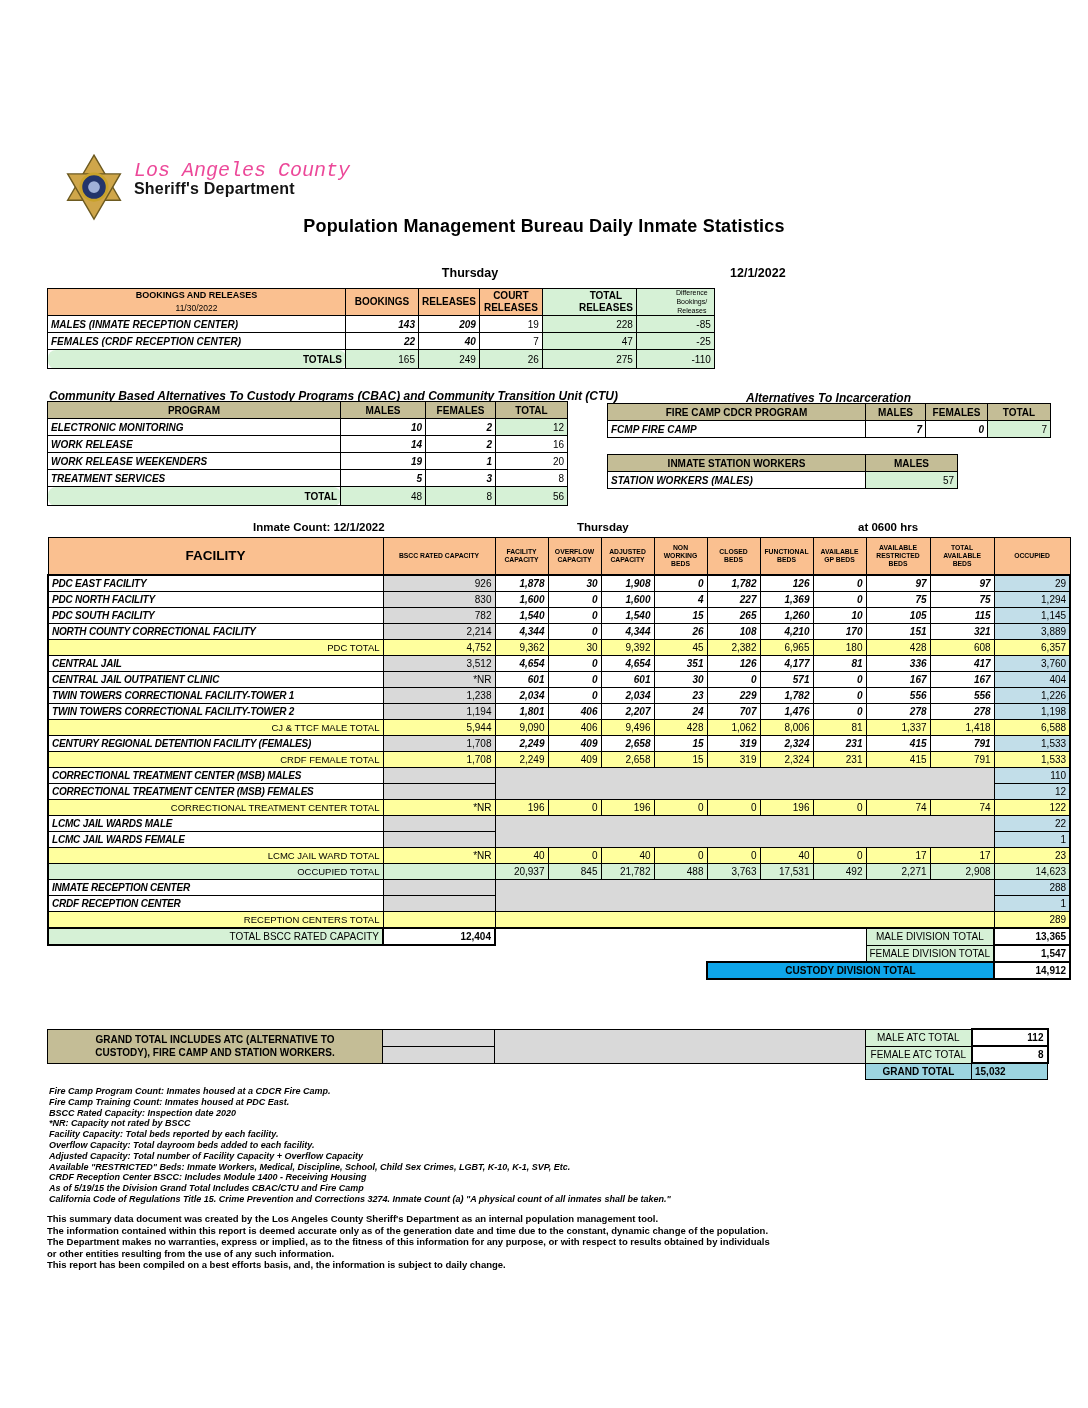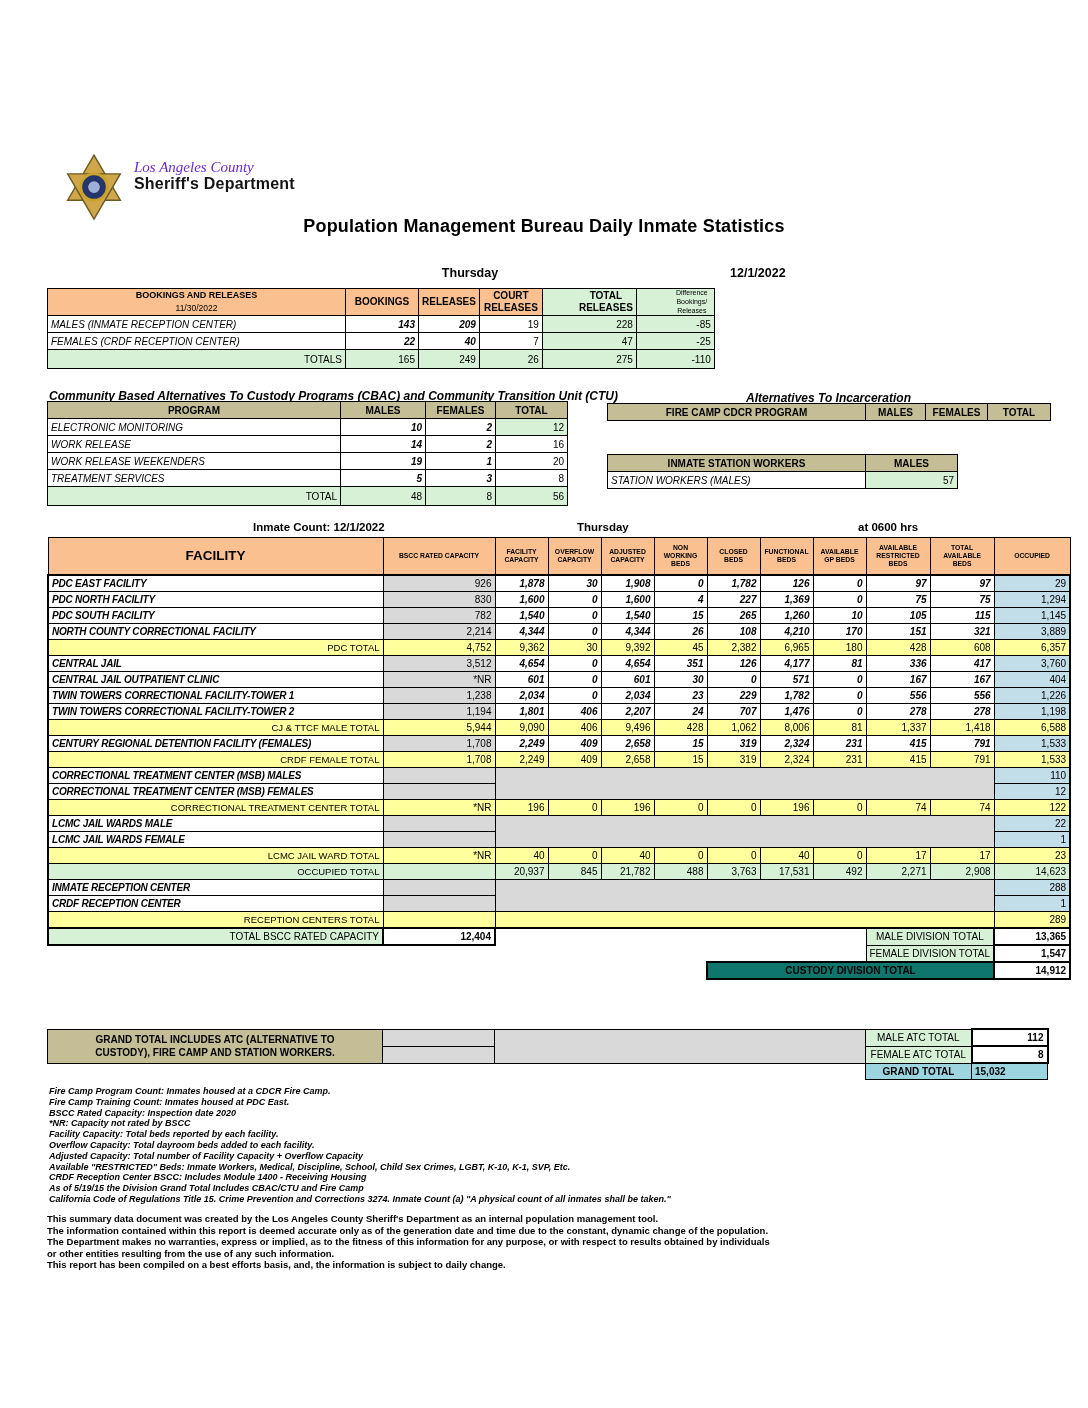--- a/index.html
+++ b/index.html
@@ -4,38 +4,38 @@
 <style>
   html,body{margin:0;padding:0;background:#888;}
   .page{position:relative;width:1088px;height:1408px;background:#ffffff;margin:0 auto;
         font-family:"Liberation Sans",sans-serif;color:#000;overflow:hidden;}
   table{border-collapse:collapse;table-layout:fixed;}
   td{padding:0 3px;overflow:hidden;white-space:nowrap;vertical-align:middle;}
 
   
   .logo{position:absolute;left:62px;top:152px;display:flex;align-items:flex-start;}
   .logo-text{margin-left:8px;margin-top:8px;line-height:1.05;}
-  .logo-line1{font-family:Liberation Serif, serif;font-style:italic;font-size:15px;color:#6d28d9;}
+  .logo-line1{font-family:Liberation Mono, monospace;font-style:italic;font-size:20px;color:#ec4899;}
   .logo-line2{font-weight:bold;font-size:16px;color:#141414;letter-spacing:.2px;}
   .doc-title{position:absolute;left:0;top:216px;width:100%;text-align:center;
              font-size:18px;font-weight:bold;letter-spacing:.2px;}
   .dayline{position:absolute;top:266px;left:0;width:100%;font-weight:bold;font-size:12.5px;}
   .dayline .day{position:absolute;left:350px;width:240px;text-align:center;}
   .dayline .date{position:absolute;left:693px;margin-left:37px;}
 
   
   .tbl td{border:1px solid #000;font-size:10px;height:16px;}
   .hdr-tan{background:#c4bd96;font-weight:bold;font-size:9.5px;text-align:center;height:19px;}
-  .lbl-bi{font-style:italic;font-weight:normal;font-size:9px;border-width:2px;}
+  .lbl-bi{font-style:italic;font-weight:bold;font-size:9px;border-width:2px;}
   .num-bi{font-style:italic;font-weight:bold;font-size:10.5px;text-align:right;border-width:2px;}
   .num{font-size:10px;text-align:right;}
   .cell-green{background:#d6f1d6;}
   .cell-yellow{background:#ffff9e;}
   .total-row td{background:#d6f1d6;height:18px;}
-  .total-lbl{text-align:right;font-weight:normal;font-size:10px;}
+  .total-lbl{text-align:right;font-weight:bold;font-size:10px;border-radius:8px;}
 
   
   .bookings{position:absolute;left:47px;top:288px;}
   .bk-h{background:#fac090;font-weight:bold;font-size:8px;text-align:center;
         white-space:normal;line-height:1.25;height:34px;}
   .bk-h.green{background:#d6f1d6;padding-left:36px;}
   .bk-h.diff{font-weight:normal;font-size:7px;}
   .bk-title1{font-size:9px;}
   .bk-title2{font-weight:normal;font-size:8.5px;margin-top:2px;}
 
@@ -72,21 +72,21 @@
   .r-t .val,.r-g .val{font-style:normal;font-weight:normal;}
   .r-t .bscc,.r-ty .bscc{background:#ffff9e;}
   .r-g .bscc{background:#d6f1d6;}
 
   
   .nob{border:none !important;background:#fff;}
   .lab-green{background:#d6f1d6;text-align:right;font-size:9.5px;border:2px solid #000 !important;}
   .bscc-white{border:2px solid #000 !important;font-weight:bold;font-size:11px;text-align:right;}
   .divlab{background:#d6f1d6;font-size:7px;text-align:center;}
   .wval{border:2px solid #000 !important;font-weight:bold;font-size:11px;text-align:right;}
-  .custody{background:#0f766e;font-weight:bold;font-size:12.5px;text-align:center;border:2px solid #000 !important;}
+  .custody{background:#0ea5e9;font-weight:bold;font-size:12.5px;text-align:center;border:2px solid #000 !important;}
 
   
   .atc{position:absolute;left:47px;top:1028px;}
   .atc td{border:1px solid #000;height:15px;font-size:10px;}
   .tanbox{background:#c4bd96;border:2px solid #000;font-weight:bold;font-size:9.5px;
           text-align:center;white-space:normal;line-height:1.3;}
   .graycell,.graymerge{background:#d9d9d9;}
   .grand{background:#9cd4e0;border:2px solid #000;font-weight:bold;font-size:12.5px;text-align:center;}
   .grandval{background:#9cd4e0;border:2px solid #000;font-weight:bold;font-size:11px;text-align:left;}
 
@@ -223,20 +223,26 @@
         <col style="width:60px">
         <col style="width:62px">
         <col style="width:63px">
       </colgroup>
     <tbody>
         <tr>
       <td class="hdr-tan">FIRE CAMP CDCR PROGRAM</td>
       <td class="hdr-tan">MALES</td>
       <td class="hdr-tan">FEMALES</td>
       <td class="hdr-tan">TOTAL</td>
+    </tr>
+    <tr>
+      <td class="lbl-bi">FCMP FIRE CAMP</td>
+      <td class="num-bi">7</td>
+      <td class="num-bi">0</td>
+      <td class="num cell-green">7</td>
     </tr>
   </tbody>
     </table>
   <table class="tbl station">
     <colgroup>
         <col style="width:258px">
         <col style="width:92px">
       </colgroup>
     <tbody>
         <tr>

